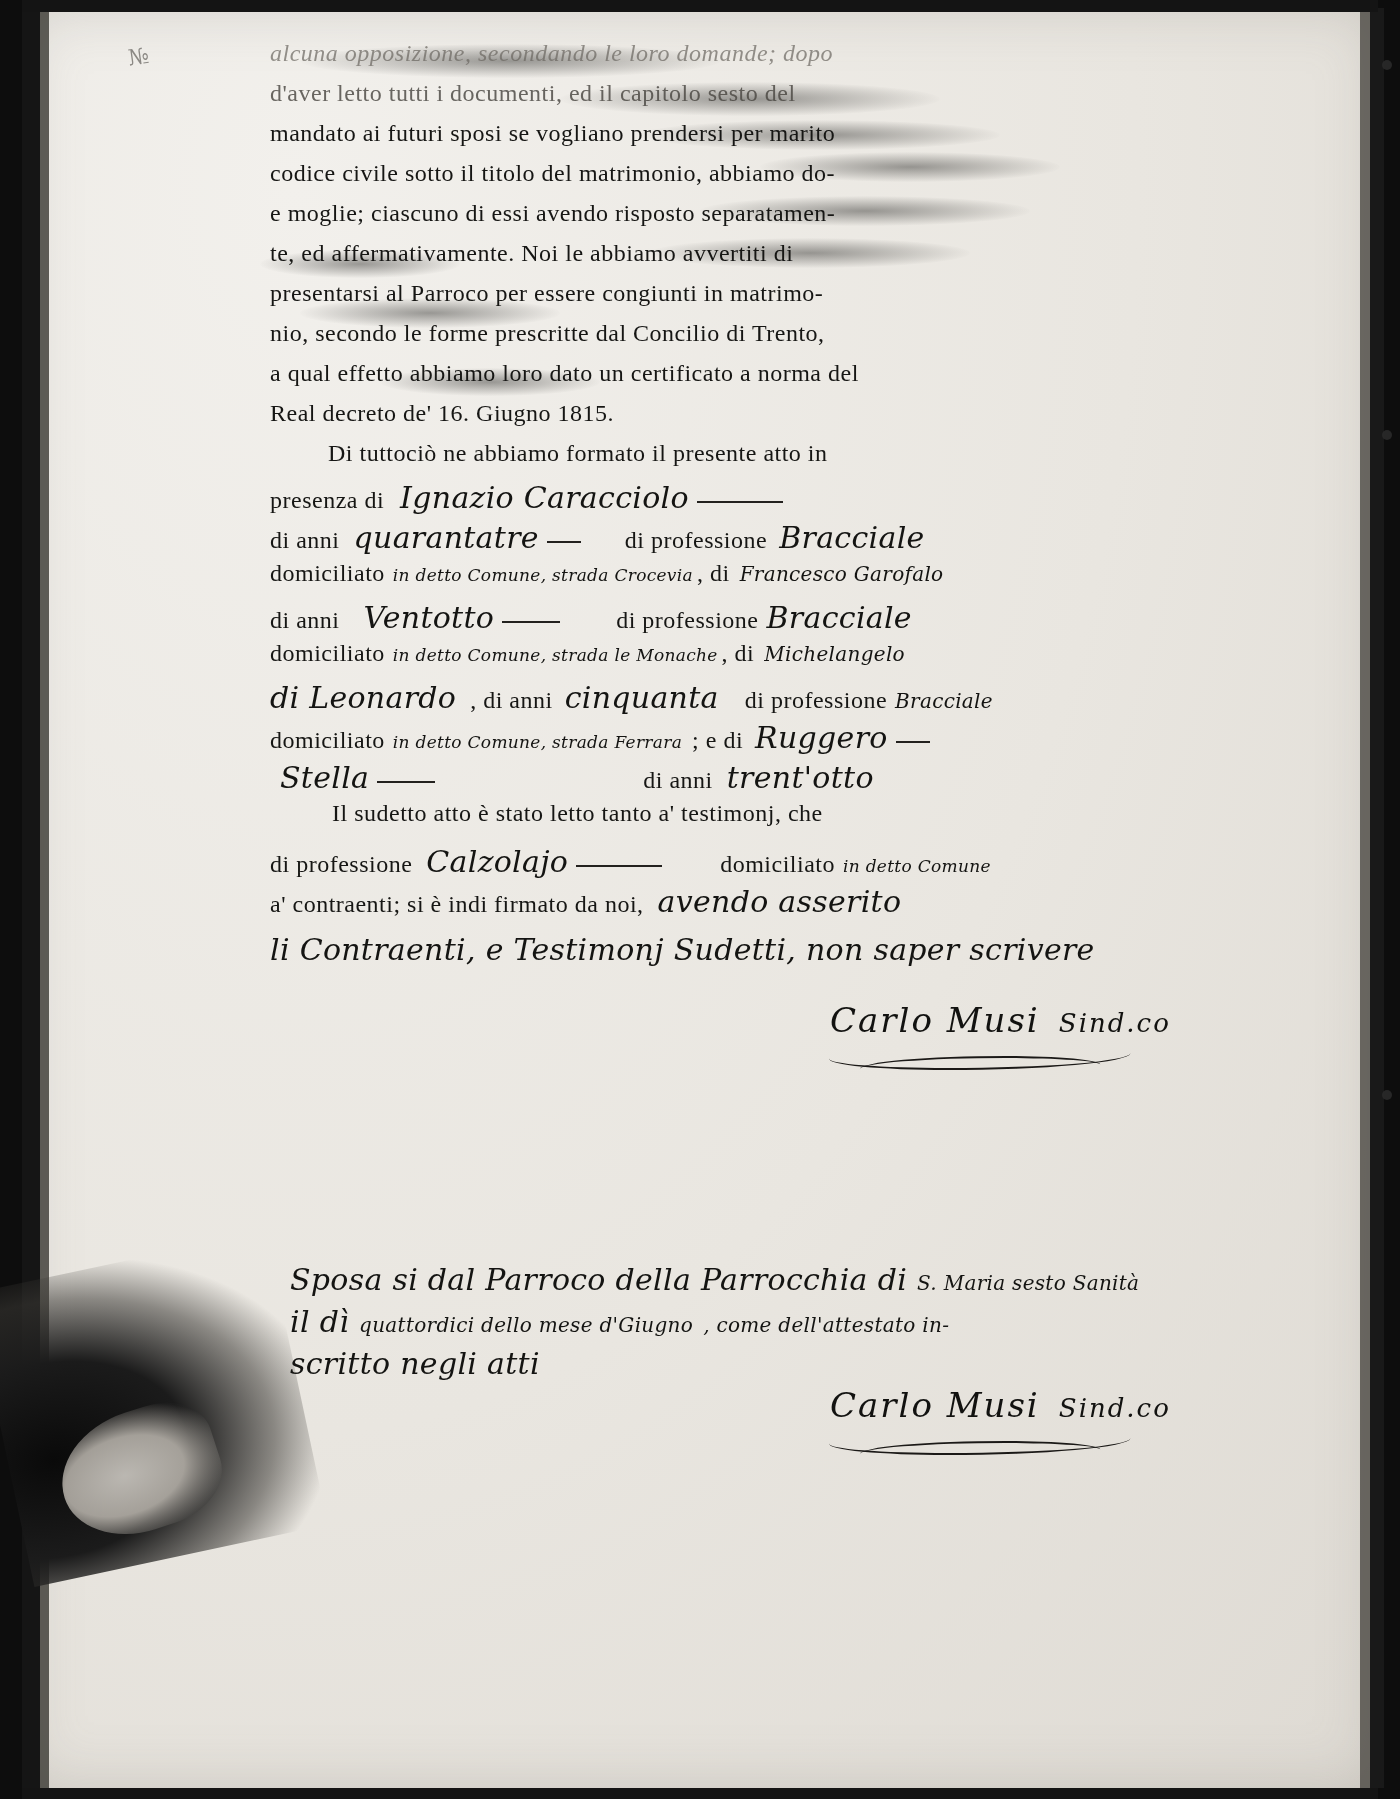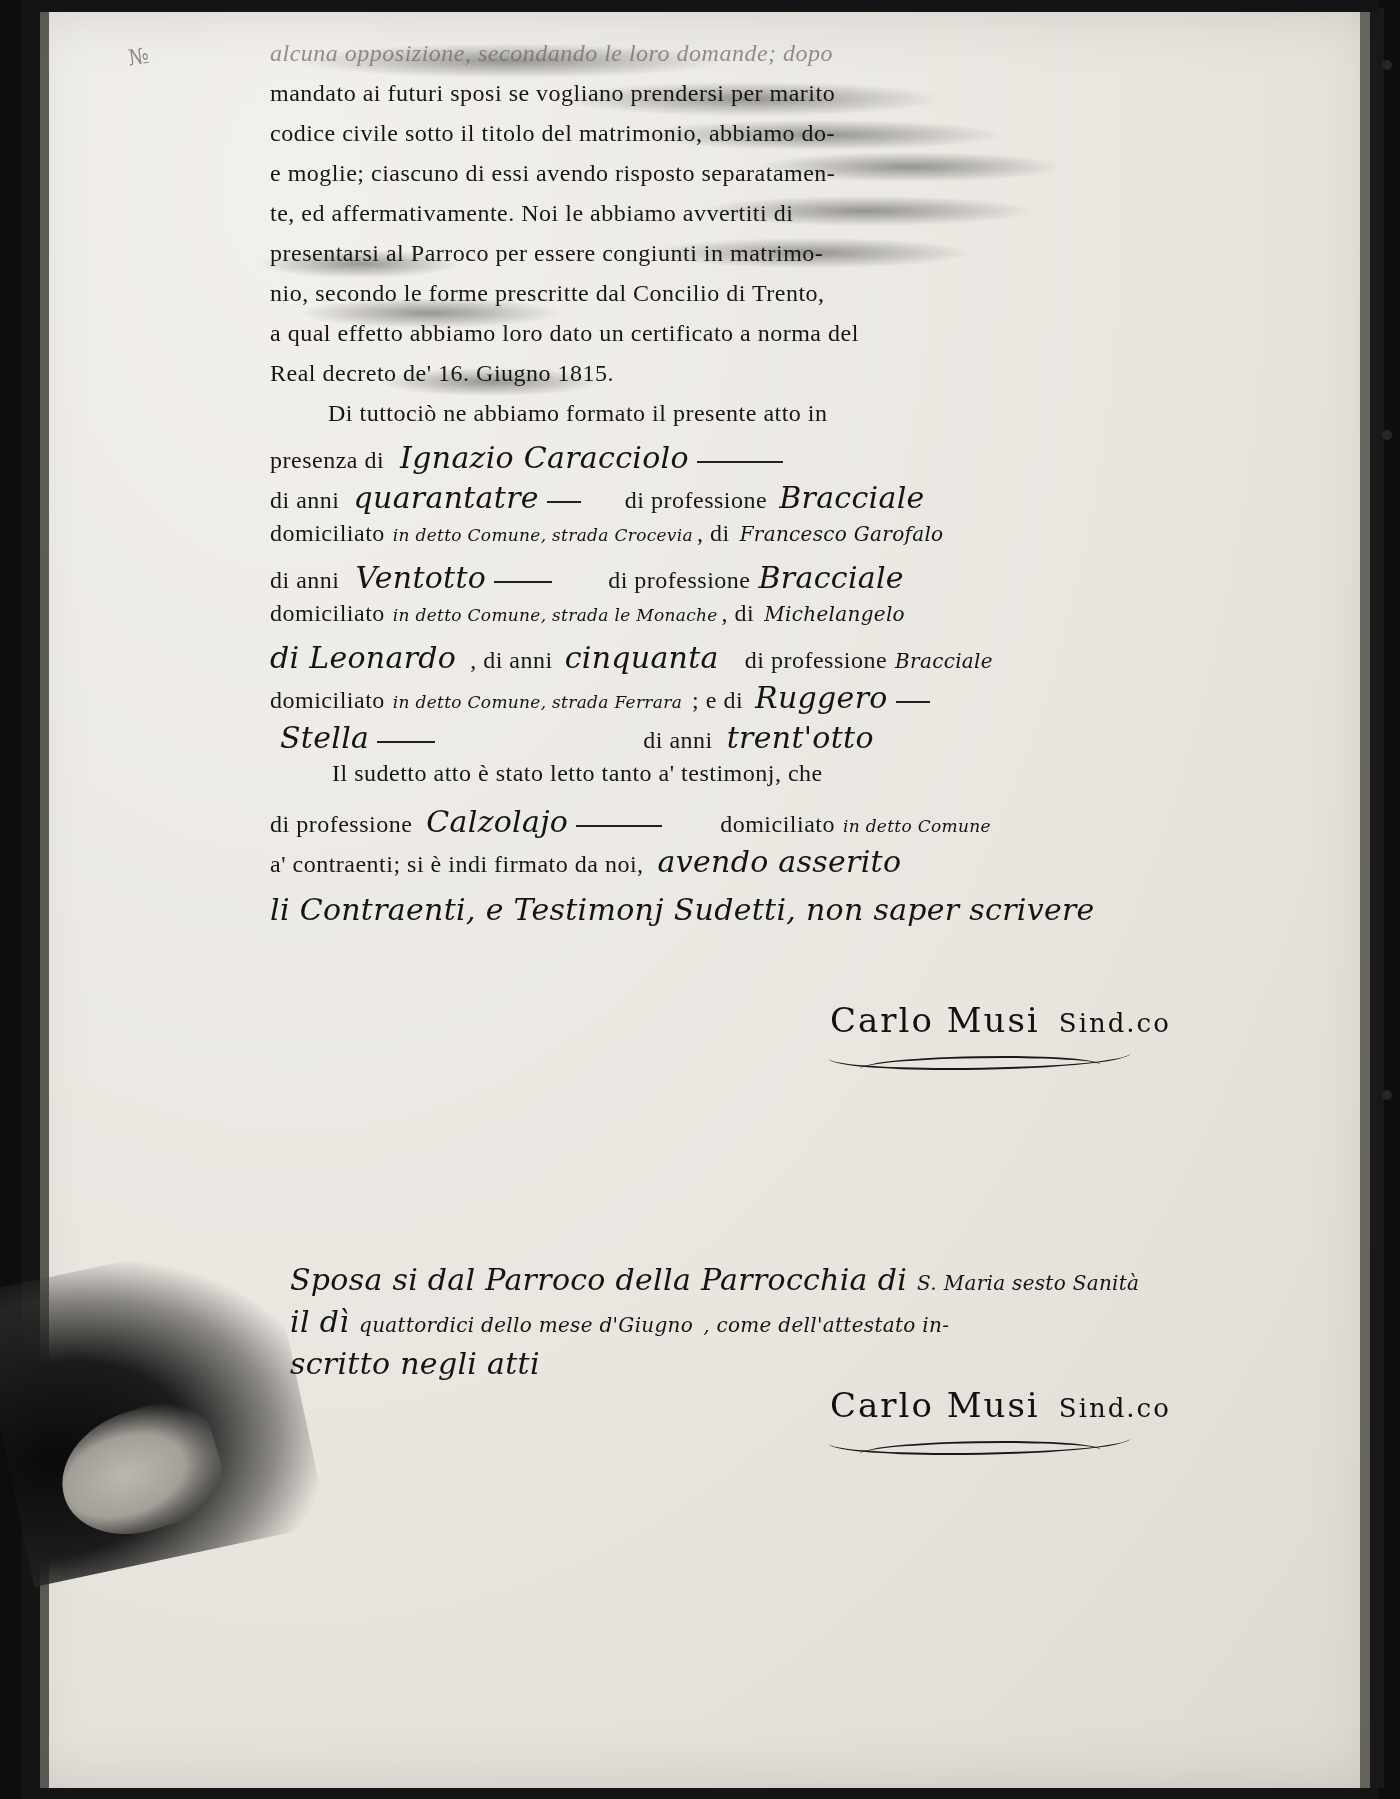--- a/index.html
+++ b/index.html
@@ -120,20 +120,21 @@
     position: absolute;
     border-radius: 50%;
     background: radial-gradient(ellipse, rgba(30,30,28,0.42) 0%, rgba(30,30,28,0) 72%);
     pointer-events: none;
   }
 
   
   .sig {
     position: absolute;
     font-family: "DejaVu Serif", serif;
+    font-style: italic;
     white-space: nowrap;
     color: #121210;
   }
   .sig .name { font-size: 34px; letter-spacing: 2px; }
   .sig .flourish {
     display: block;
     margin-top: 2px;
     height: 26px;
     border-bottom: 2px solid #1b1917;
     border-radius: 0 0 60% 40%;
@@ -199,20 +200,21 @@
   <div class="smudge" style="left:760px; top:152px; width:300px; height:30px;"></div>
   <div class="smudge" style="left:700px; top:196px; width:330px; height:30px;"></div>
   <div class="smudge" style="left:650px; top:238px; width:320px; height:30px;"></div>
   <div class="smudge" style="left:260px; top:250px; width:200px; height:28px;"></div>
   <div class="smudge" style="left:300px; top:298px; width:260px; height:30px;"></div>
   <div class="smudge" style="left:380px; top:368px; width:220px; height:28px;"></div>
 
   <div class="doc">
 
     <div class="line"><span class="pr fade2" style="font-style:italic">alcuna opposizione, secondando le loro domande; dopo</span></div>
+    <div class="line"><span class="pr fade">d'aver letto tutti i documenti, ed il capitolo sesto del</span></div>
     <div class="line"><span class="pr">mandato ai futuri sposi se vogliano prendersi per marito</span></div>
     <div class="line"><span class="pr">codice civile sotto il titolo del matrimonio, abbiamo do-</span></div>
     <div class="line"><span class="pr">e moglie; ciascuno di essi avendo risposto separatamen-</span></div>
     <div class="line"><span class="pr">te, ed affermativamente. Noi le abbiamo avvertiti di</span></div>
     <div class="line"><span class="pr">presentarsi al Parroco per essere congiunti in matrimo-</span></div>
     <div class="line"><span class="pr">nio, secondo le forme prescritte dal Concilio di Trento,</span></div>
     <div class="line"><span class="pr">a qual effetto abbiamo loro dato un certificato a norma del</span></div>
     <div class="line"><span class="pr">Real decreto de' 16. Giugno 1815.</span></div>
     <div class="line"><span class="indent"></span><span class="pr">Di tuttociò ne abbiamo formato il presente atto in</span></div>
 
@@ -232,21 +234,21 @@
 
     <div class="line">
       <span class="pr">domiciliato</span>
       <span class="hw tiny" style="margin-left:4px">in detto Comune, strada Crocevia</span>
       <span class="pr">, di</span>
       <span class="hw small" style="margin-left:6px">Francesco Garofalo</span>
     </div>
 
     <div class="line">
       <span class="pr">di anni</span>
-      <span class="hw" style="margin-left:12px">Ventotto</span>
+      <span class="hw" style="margin-left:20px">Ventotto</span>
       <span class="rule"></span>
       <span class="pr" style="margin-left:48px">di professione</span>
       <span class="hw" style="margin-left:4px">Bracciale</span>
     </div>
 
     <div class="line">
       <span class="pr">domiciliato</span>
       <span class="hw tiny" style="margin-left:4px">in detto Comune, strada le Monache</span>
       <span class="pr">, di</span>
       <span class="hw small" style="margin-left:6px">Michelangelo</span>

